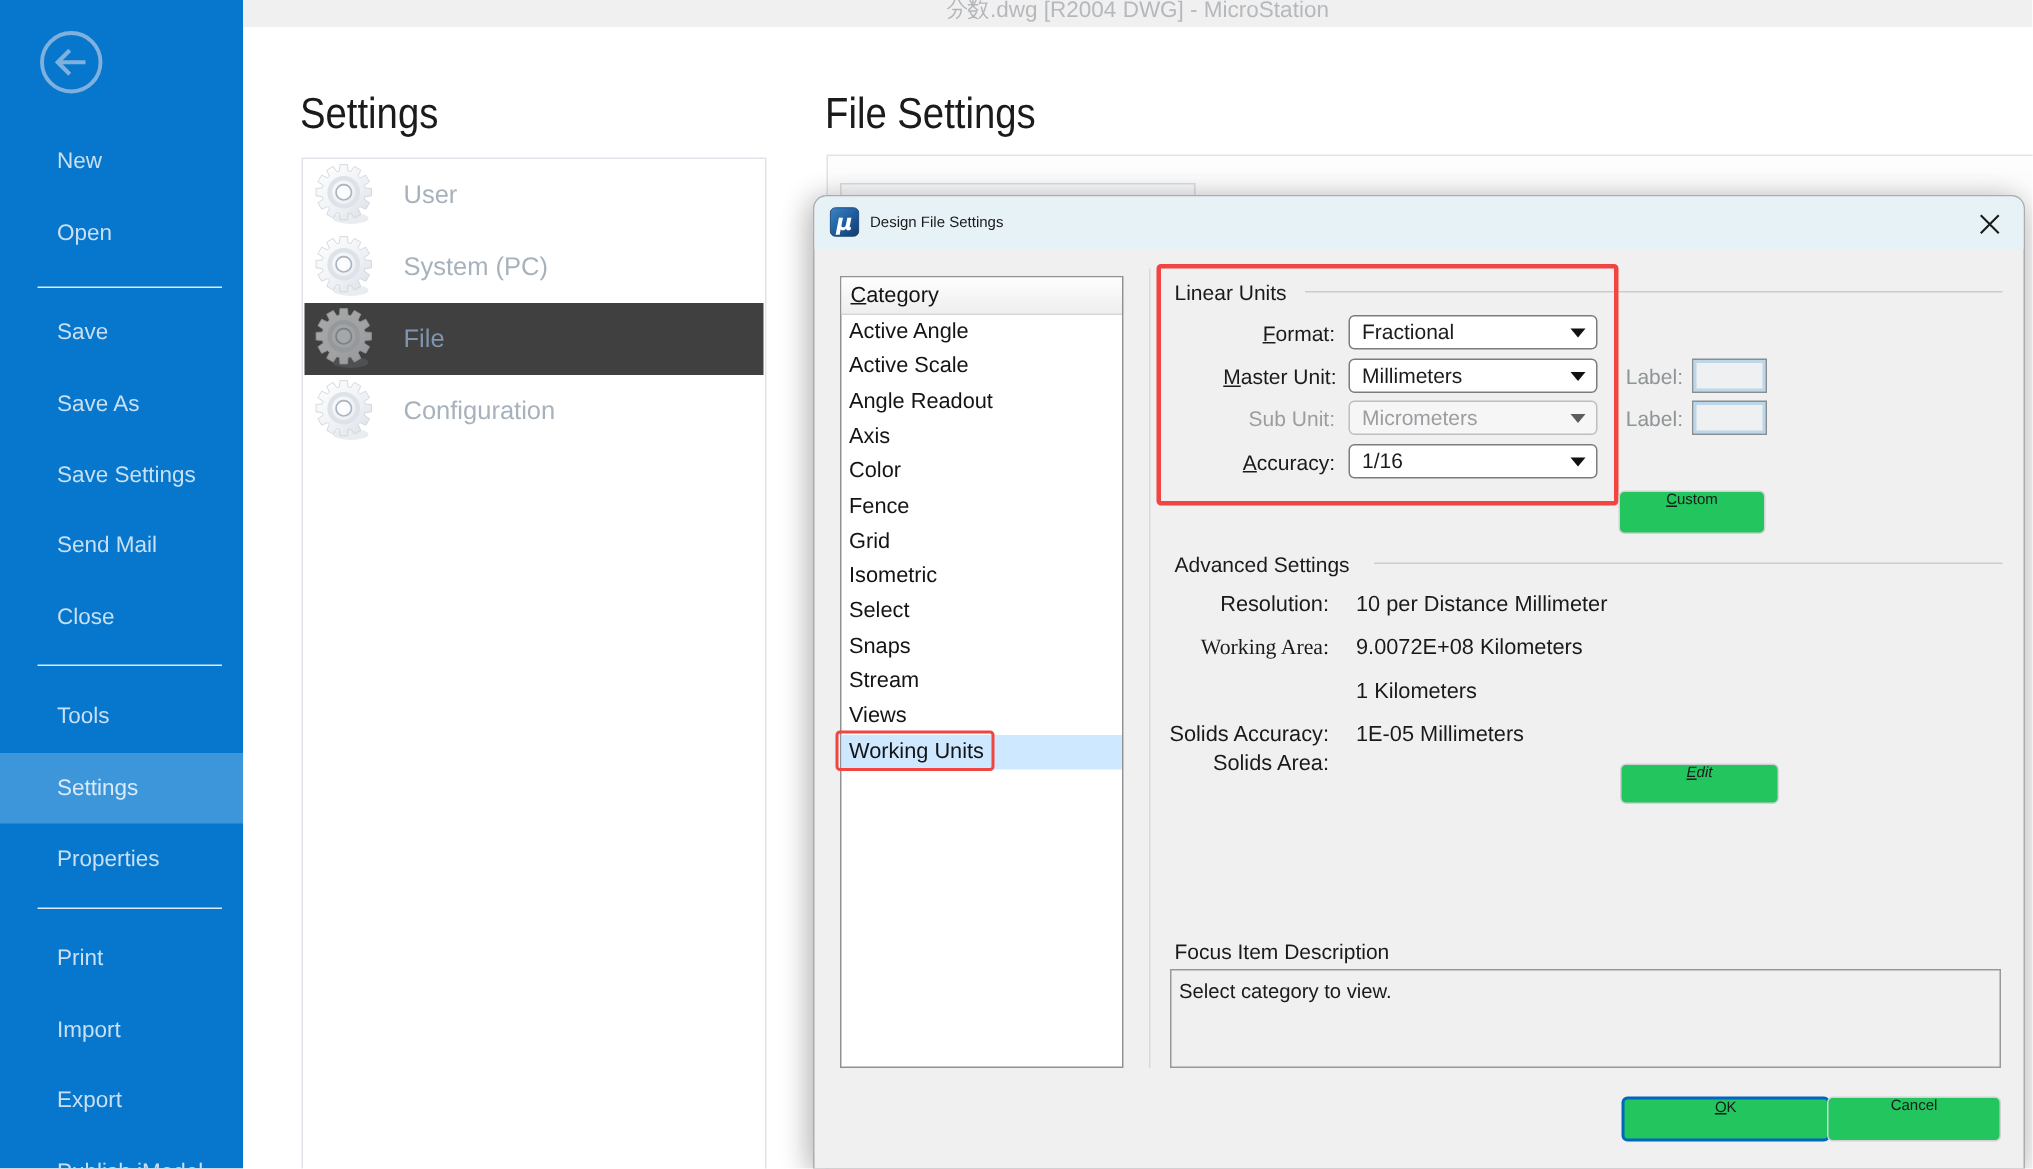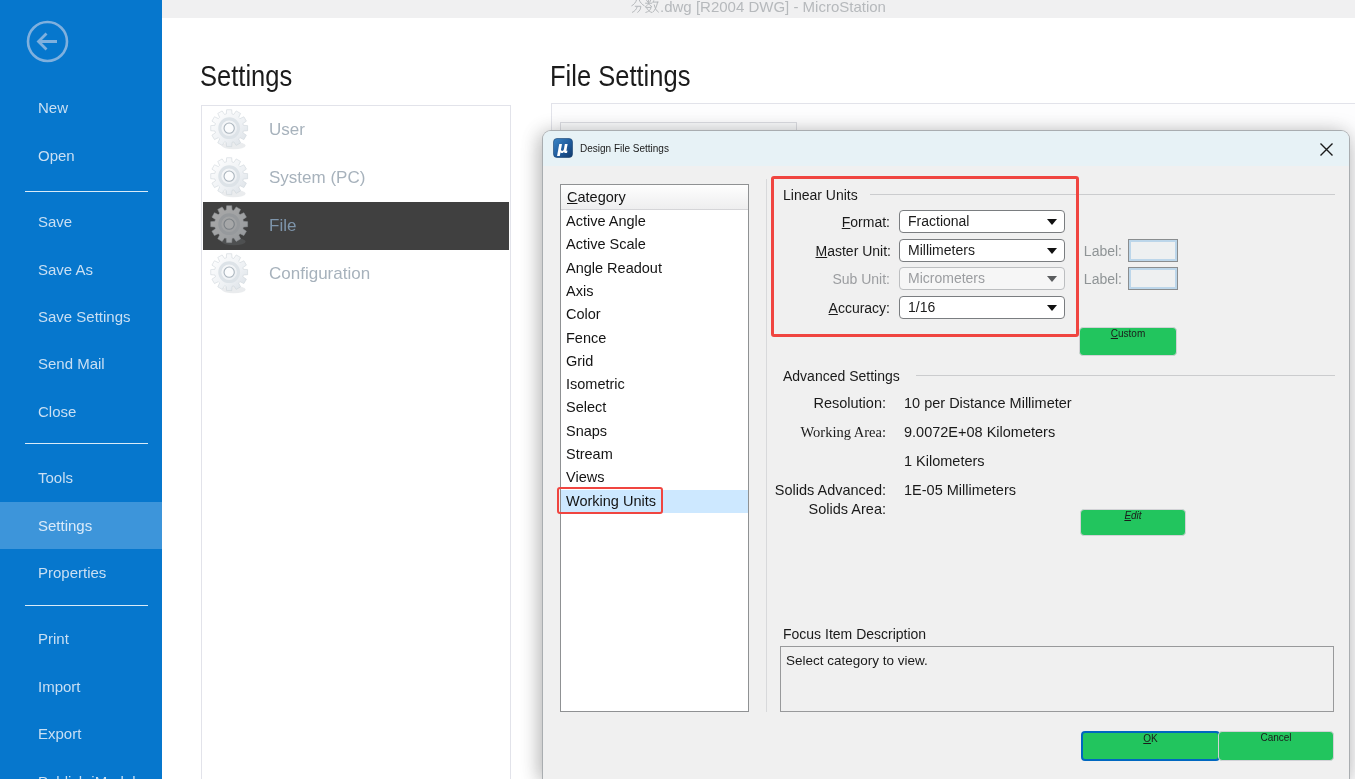--- a/index.html
+++ b/index.html
@@ -256,21 +256,21 @@
 
     <div class="grp-label" style="left:240px; top:237px;">Advanced Settings</div>
     <div class="grp-line" style="left:373px; top:244px; width:419px;"></div>
 
     <div class="adv-label" style="left:183px; top:264px;">Resolution:</div>
     <div class="adv-value" style="left:361px; top:264px;">10 per Distance Millimeter</div>
     <div class="adv-label" style="left:183px; top:293px;font-family:Liberation Serif, serif;">Working Area:</div>
     <div class="adv-value" style="left:361px; top:293px;">9.0072E+08 Kilometers</div>
     <div class="adv-label" style="left:183px; top:322px;margin-top:48px;">Solids Area:</div>
     <div class="adv-value" style="left:361px; top:322px;">1 Kilometers</div>
-    <div class="adv-label" style="left:183px; top:351px;">Solids Advanced:</div>
+    <div class="adv-label" style="left:183px; top:351px;">Solids Accuracy:</div>
     <div class="adv-value" style="left:361px; top:351px;">1E-05 Millimeters</div>
 
     <div class="btn" style="left:537px; top:378px; width:106px; height:27px;font-style:italic;">
         <span class="mn">Edit</span>
       </div>
 
     <div class="grp-label" style="left:240px; top:495px;">Focus Item Description</div>
     <div class="focus-box"><span>Select category to view.</span></div>
 
     <div class="btn default" style="left:538px; top:600px; width:139px; height:30px;">

